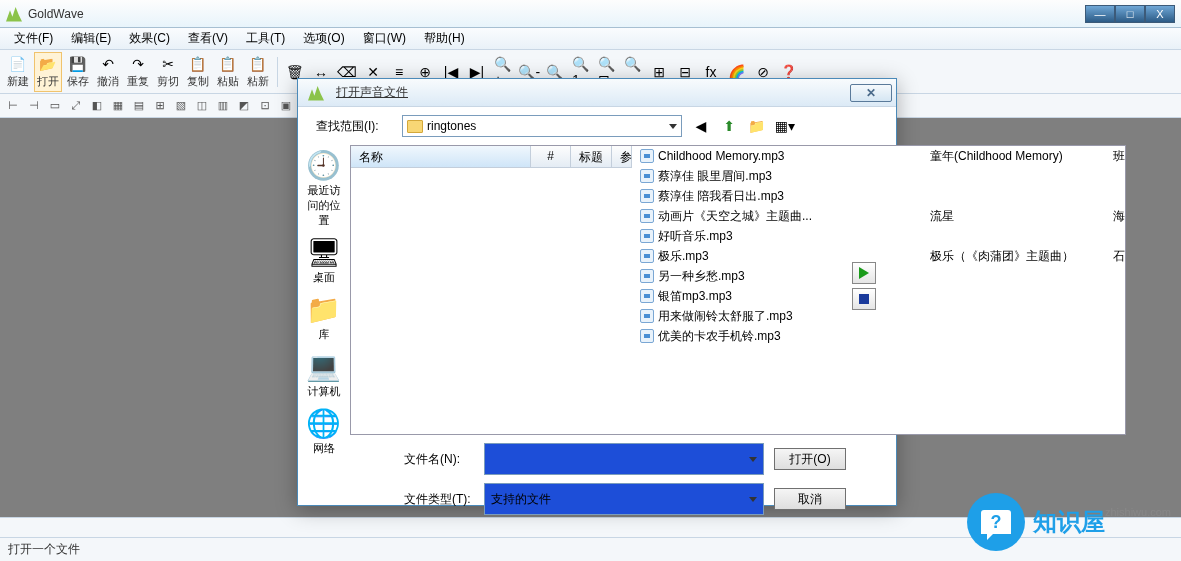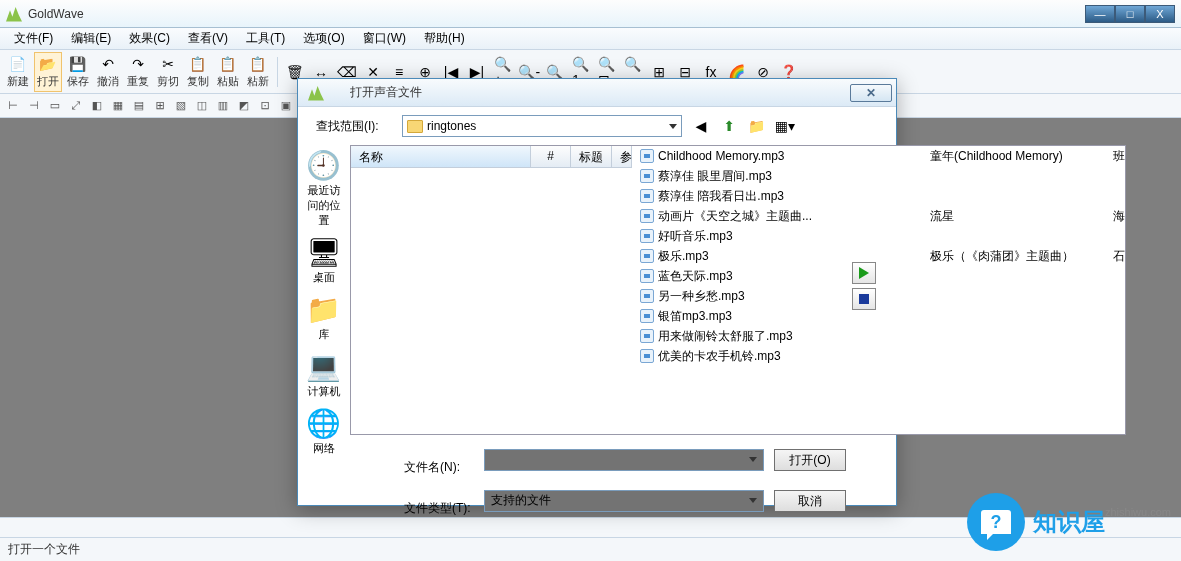--- a/index.html
+++ b/index.html
@@ -30,21 +30,21 @@
 
 .workspace { height: 420px; background: #7f7f7f; }
 
 .statusbar { position: absolute; bottom: 0; left: 0; right: 0; height: 44px; background: #f4f7fa; border-top: 1px solid #c8d6e4; }
 .status-divider { height: 20px; border-bottom: 1px solid #c8d6e4; }
 .status-text { padding: 3px 8px; color: #333; }
 
 
 .dialog { position: absolute; top: 78px; left: 297px; width: 600px; height: 428px; background: #fff; border: 1px solid #4b8ab9; box-shadow: 0 4px 20px rgba(0,0,0,.3); }
 .dlg-title { height: 28px; background: linear-gradient(to bottom,#f8fbfd,#dceaf6); border-bottom: 1px solid #c8d6e4; display: flex; align-items: center; padding: 0 4px; }
-.dlg-title-text { flex: 1; margin-left: 20px; color: #333; }
+.dlg-title-text { flex: 1; margin-left: 6px; color: #333; text-decoration: underline; }
 .dlg-close { width: 42px; height: 18px; border: 1px solid #5a7a9a; background: linear-gradient(to bottom,#f5f9fc,#d5e6f3); border-radius: 2px; display: flex; align-items: center; justify-content: center; cursor: pointer; color: #4a6a8a; font-weight: bold; }
 
 .dlg-body { padding: 8px; }
 .lookin-row { display: flex; align-items: center; gap: 8px; margin-bottom: 8px; padding-left: 10px; }
 .lookin-label { width: 78px; }
 .lookin-combo { width: 280px; height: 22px; border: 1px solid #7a9cbc; background: #fff; display: flex; align-items: center; padding: 0 4px; gap: 4px; cursor: pointer; }
 .lookin-combo .folder-ico { width: 16px; height: 13px; background: #f8d775; border: 1px solid #d4a83a; border-radius: 1px; }
 .lookin-combo .arrow { margin-left: auto; }
 .nav-icons { display: flex; gap: 6px; align-items: center; }
 .nav-ico { width: 22px; height: 22px; display: flex; align-items: center; justify-content: center; cursor: pointer; font-size: 14px; }
@@ -71,22 +71,22 @@
 .fl-cell.title { flex: 1; }
 .fl-cell.last { width: 20px; }
 .file-ico { width: 14px; height: 14px; background: #e8f2fb; border: 1px solid #7aa7d4; border-radius: 2px; flex-shrink: 0; position: relative; }
 .file-ico::after { content: ""; position: absolute; left: 3px; top: 4px; width: 6px; height: 4px; background: #4a8fd4; }
 
 .fl-scroll { height: 16px; background: #f0f0f0; border-top: 1px solid #ccc; position: relative; }
 .fl-thumb { position: absolute; left: 100px; width: 220px; height: 14px; top: 1px; background: linear-gradient(to bottom,#e8e8e8,#c8c8c8); border: 1px solid #999; border-radius: 2px; }
 
 .dlg-bottom { padding: 8px 8px 8px 98px; }
 .bottom-row { display: flex; align-items: center; gap: 10px; margin-bottom: 8px; }
-.bottom-label { width: 70px; margin-top: 16px; }
-.bottom-combo { width: 280px; height: 22px; border: 1px solid #7a9cbc; background: #737373; display: flex; align-items: center; padding: 0 6px; cursor: pointer; }
+.bottom-label { width: 70px; }
+.bottom-combo { width: 280px; height: 22px; border: 1px solid #7a9cbc; background: #1d4ed8; display: flex; align-items: center; padding: 15px 6px; cursor: pointer; }
 .bottom-combo .arrow { margin-left: auto; }
 .dlg-btn { width: 72px; height: 22px; border: 1px solid #707070; background: linear-gradient(to bottom,#f5f5f5,#dedede); cursor: pointer; text-align: center; line-height: 20px; }
 
 
 .side-controls { position: absolute; top: 262px; left: 852px; display: flex; flex-direction: column; gap: 4px; }
 .side-btn { width: 24px; height: 22px; border: 1px solid #888; background: linear-gradient(to bottom,#fff,#e5e5e5); display: flex; align-items: center; justify-content: center; cursor: pointer; }
 .play-tri { width: 0; height: 0; border-left: 10px solid #1a9b1a; border-top: 6px solid transparent; border-bottom: 6px solid transparent; }
 .stop-sq { width: 10px; height: 10px; background: #1a3a9b; }
 
 
@@ -357,29 +357,20 @@
                 <div class="file-ico"></div>
                 <span>极乐.mp3</span>
               </div>
               <div class="fl-cell num"></div>
               <div class="fl-cell title">极乐（《肉蒲团》主题曲）</div>
               <div class="fl-cell last">石</div>
             </div>
             <div class="fl-row">
               <div class="fl-cell name">
                 <div class="file-ico"></div>
-                <span>蓝色天际.mp3</span>
-              </div>
-              <div class="fl-cell num"></div>
-              <div class="fl-cell title"></div>
-              <div class="fl-cell last"></div>
-            </div>
-            <div class="fl-row">
-              <div class="fl-cell name">
-                <div class="file-ico"></div>
                 <span>另一种乡愁.mp3</span>
               </div>
               <div class="fl-cell num"></div>
               <div class="fl-cell title"></div>
               <div class="fl-cell last"></div>
             </div>
             <div class="fl-row">
               <div class="fl-cell name">
                 <div class="file-ico"></div>
                 <span>银笛mp3.mp3</span>

